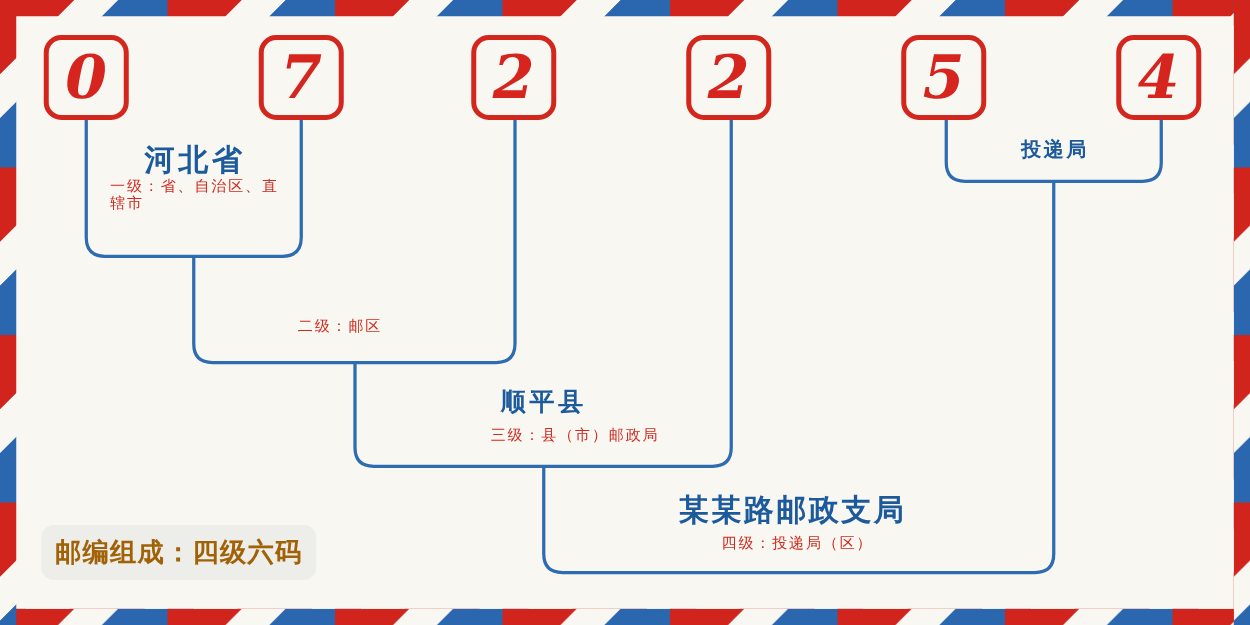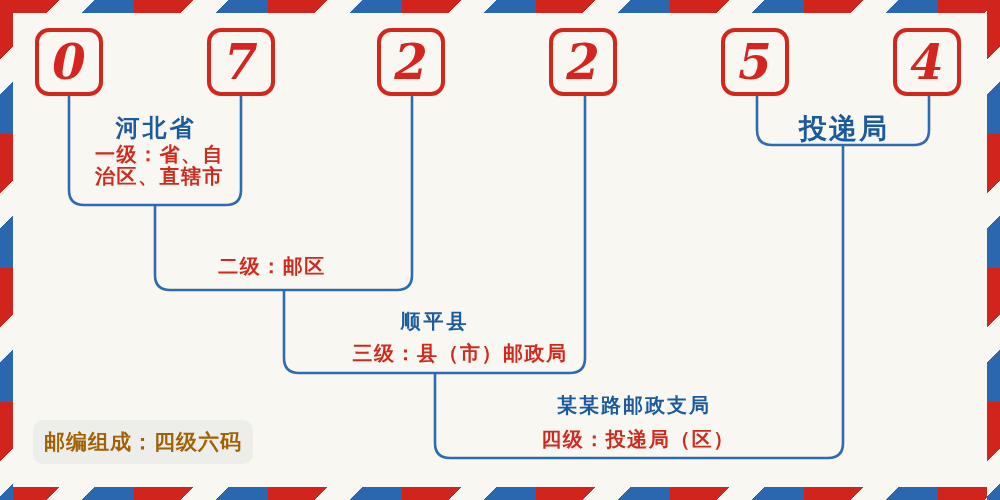--- a/index.html
+++ b/index.html
@@ -30,28 +30,28 @@
   .digit-box{
     position:absolute;top:28px;width:68px;height:68px;box-sizing:border-box;
     border:4px solid #d3261d;border-radius:14px;
     display:flex;align-items:center;justify-content:center;
     color:#d6251f;
     font-family:"DejaVu Serif",serif;font-style:italic;font-weight:bold;
     font-size:48px;line-height:1;
   }
 
   
-  .label{position:absolute;transform:translateX(-50%);white-space:nowrap;text-align:right;}
+  .label{position:absolute;transform:translateX(-50%);white-space:nowrap;text-align:left;}
   .blue-head{
     color:#1c5a9c;font-family:"DejaVu Serif",serif;font-weight:bold;
     font-size:24px;letter-spacing:3px;
   }
   .red-desc{
-    color:#d02a1e;font-family:"Liberation Sans",sans-serif;font-weight:bold;
-    font-size:20px;letter-spacing:1.5px;
+    color:#d02a1e;font-family:"Liberation Sans",sans-serif;font-weight:normal;
+    font-size:12px;letter-spacing:1.5px;
   }
   .wrap2{white-space:normal;width:136px;line-height:1.1;}
 
   
   .footer-badge{
     position:absolute;left:33px;top:420px;width:220px;height:44px;
     background:#ededea;border-radius:10px;
     display:flex;align-items:center;justify-content:center;
     color:#a16207;font-weight:bold;font-size:21px;letter-spacing:1px;
     font-family:"Liberation Sans",sans-serif;
@@ -93,20 +93,20 @@
   </div>
 
 <div class="label blue-head" style="left:156px;top:112px;">河北省</div>
 <div class="label red-desc wrap2" style="left:156px;top:143px;">一级：省、自治区、直辖市</div>
 
 <div class="label red-desc" style="left:272px;top:253px;">二级：邮区</div>
 
 <div class="label blue-head" style="left:435px;top:308px;font-size:20px;">顺平县</div>
 <div class="label red-desc" style="left:460px;top:340px;">三级：县（市）邮政局</div>
 
-<div class="label blue-head" style="left:634px;top:392px;font-size:20px;letter-spacing:2px;">某某路邮政支局</div>
+<div class="label blue-head" style="left:634px;top:392px;font-size:24px;letter-spacing:2px;">某某路邮政支局</div>
 <div class="label red-desc" style="left:638px;top:426px;">四级：投递局（区）</div>
 
-<div class="label blue-head" style="left:844px;top:110px;font-size:28px;letter-spacing:2px;">投递局</div>
+<div class="label blue-head" style="left:844px;top:110px;font-size:16px;letter-spacing:2px;">投递局</div>
 
 <div class="footer-badge">
   <span>邮编组成：四级六码</span>
 </div>
 
 </body></html>

